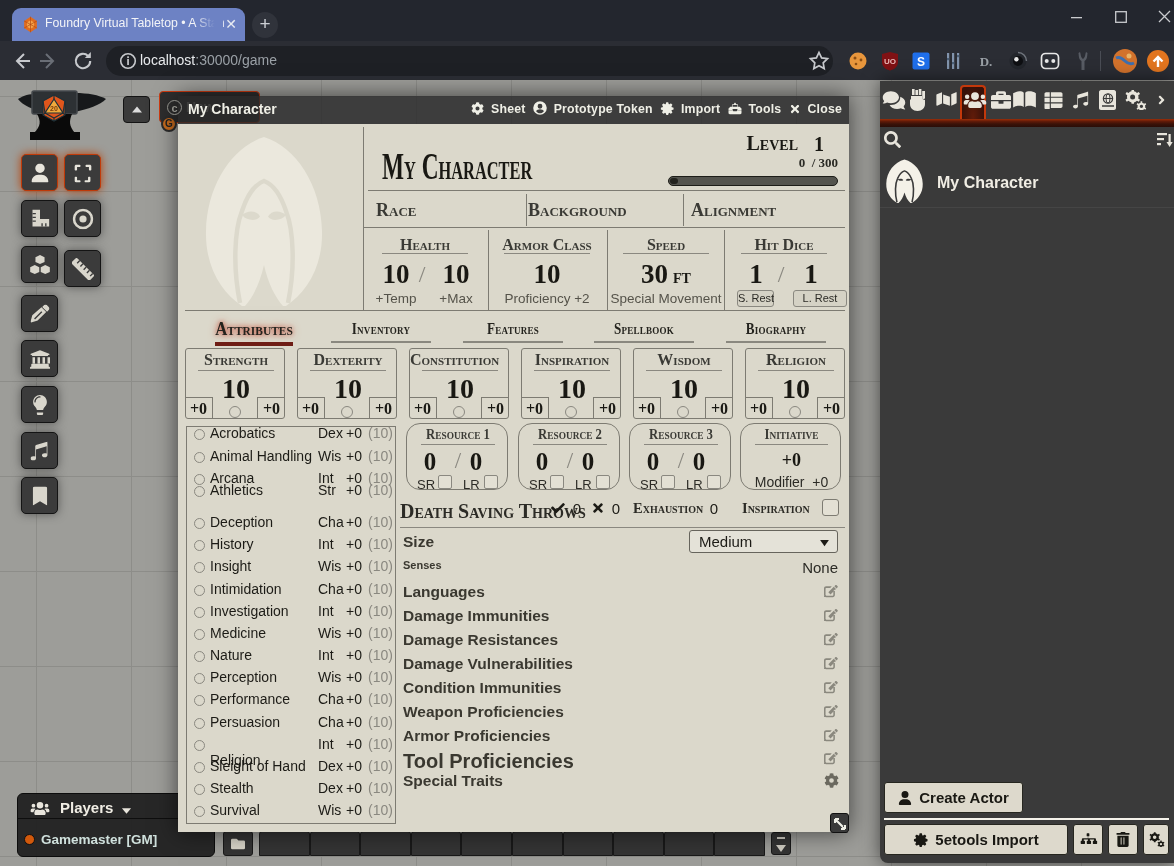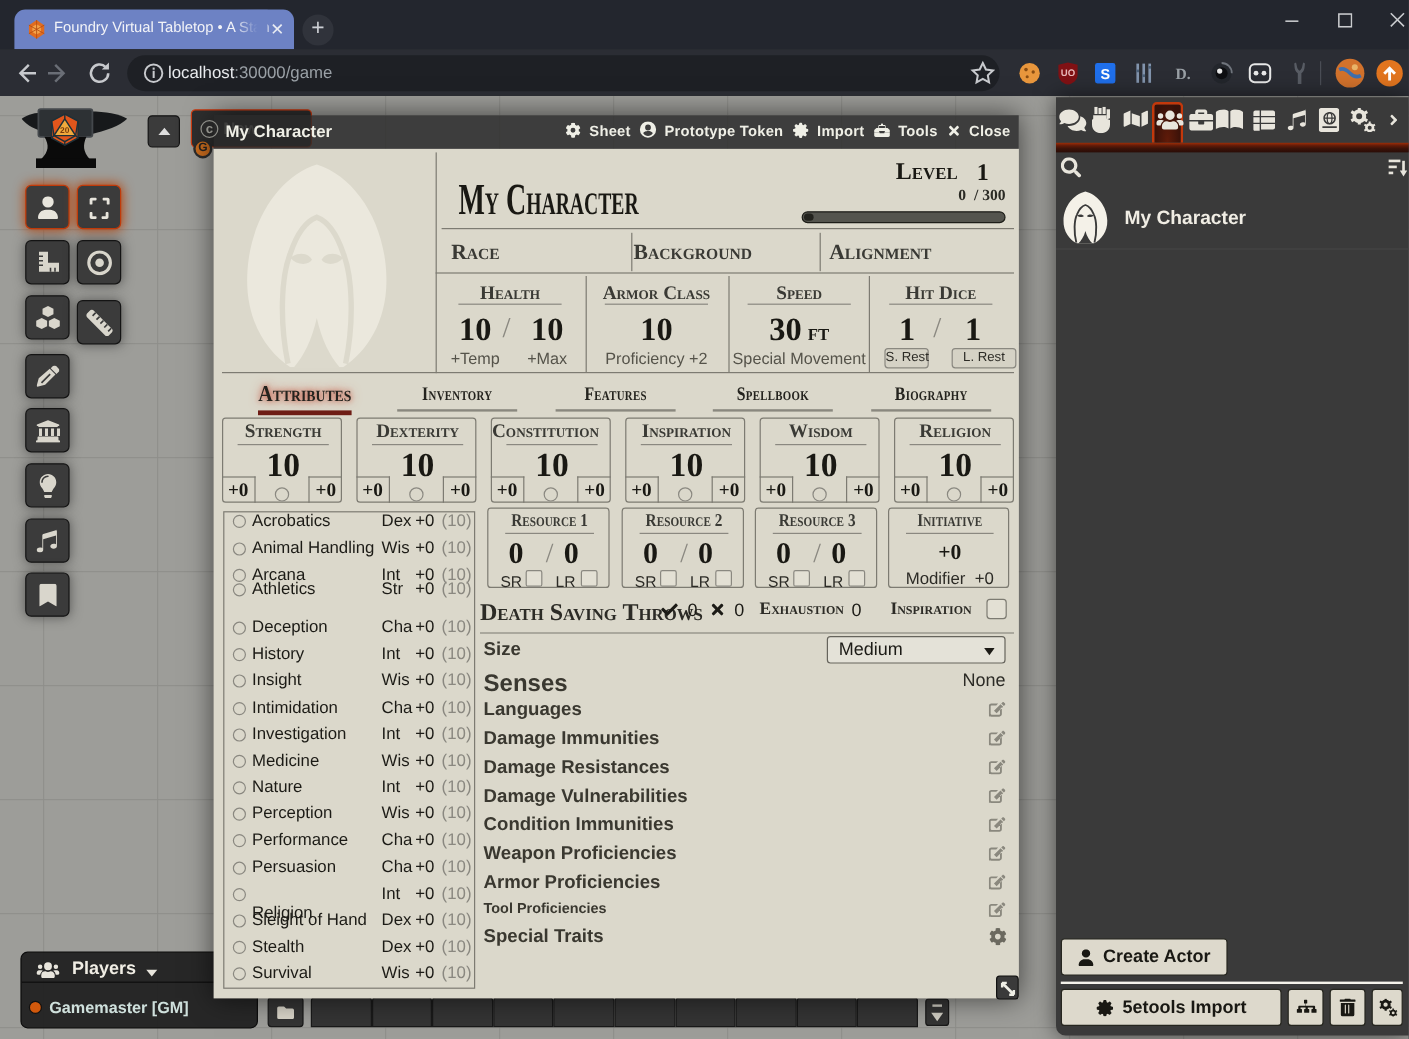--- a/index.html
+++ b/index.html
@@ -50,21 +50,21 @@
 #sidesep{position:absolute;left:4px;top:737px;width:285px;height:2px;background:#f4f2ea}
 
 #players{position:absolute;left:17px;top:793px;width:198px;height:64px;background:rgba(30,30,30,.93);border:1px solid #0c0c0c;border-radius:6px;color:#e8e5dc;overflow:hidden}
 #hotbar{position:absolute;left:223px;top:831px;height:25px}
 .hslot{position:absolute;top:0;width:50.6px;height:25px;background:#343434;border:1px solid #191919;border-radius:3px 3px 0 0}
 .stab{position:absolute}
 .minibtn{position:absolute;height:17px;background:#d5d2c5;border:1px solid #8a8880;border-radius:3px;font-size:11px;color:#2c2b26;text-align:center;line-height:15px;white-space:nowrap}
 .abox{position:absolute;width:100px;height:71px;border:1px solid #7d7b72;border-radius:3px}
 .pm{position:absolute;bottom:-1px;width:28px;height:22px;border:solid #7d7b72;font-family:"Liberation Serif",serif;font-weight:bold;font-size:16px;text-align:center;line-height:21px;color:#191813}
 .skrow{position:absolute;left:8px;width:210px;height:20px;font-size:14px;color:#1c1b16;white-space:nowrap}
-.rbox{position:absolute;height:67px;border:1px solid #7d7b72;border-radius:3px}
+.rbox{position:absolute;height:67px;border:1px solid #7d7b72;border-radius:14px}
 .ckb{position:absolute;width:14px;height:14px;border:1px solid #8a8880;border-radius:2px;background:#e3e0d4}
 
 #sidetabs svg path{}
 </style></head><body>
 
 <div id="tabbar">
   <div id="tab">
     <svg style="position:absolute;left:10px;top:8px" width="17" height="17" viewBox="0 0 24 24">
         <polygon points="12,1 21,7 21,17 12,23 3,17 3,7" fill="#e06c1f"></polygon>
         <polygon points="12,6 17,9 17,15 12,18 7,15 7,9" fill="#f5a44a"></polygon>
@@ -566,21 +566,21 @@
 <svg style="position:absolute;left:413px;top:377px" width="14" height="14" viewBox="0 0 352 512">
         <path fill="#1c1b16" d="M242 256l100-100c12-12 12-32 0-45l-22-22c-13-12-33-12-45 0L175 189 75 89c-12-12-32-12-45 0L8 111c-12 13-12 33 0 45l100 100L8 356c-12 12-12 32 0 45l22 22c13 12 33 12 45 0l100-100 100 100c12 12 32 12 45 0l22-22c12-13 12-33 0-45L242 256z"></path>
       </svg>
 <div style="position:absolute;left:430px;top:376px;width:16px;text-align:center;font-size:15px;color:#1c1b16">0</div>
 <div class="scaps" style="position:absolute;left:455px;top:376px;font-size:14.5px;color:#2c2b26">Exhaustion</div>
 <div style="position:absolute;left:520px;top:376px;width:20px;text-align:right;font-size:15px;color:#1c1b16">0</div>
 <div class="scaps" style="position:absolute;left:564px;top:376px;font-size:14.5px;color:#2c2b26">Inspiration</div>
 <div style="position:absolute;left:644px;top:375px;width:17px;height:17px;border:1px solid #7d7b72;border-radius:3px;background:#e3e0d4"></div>
 <div class="hline" style="left:222px;top:403px;width:445px;background:#8a8880"></div>
 <div style="position:absolute;left:225px;top:408.6px;font-size:15.5px;font-weight:bold;color:#3a3830">Size</div>
-<div style="position:absolute;left:225px;top:434.6px;font-size:20px;font-weight:bold;color:#3a3830">Senses</div>
+<div style="position:absolute;left:225px;top:434.6px;font-size:11px;font-weight:bold;color:#3a3830">Senses</div>
 <div style="position:absolute;left:560px;top:434.6px;width:100px;text-align:right;font-size:15px;color:#2c2b26">None</div>
 <div style="position:absolute;left:225px;top:458.6px;font-size:15.5px;font-weight:bold;color:#3a3830">Languages</div>
 <div style="position:absolute;left:646px;top:459.6px"><svg width="14" height="14" viewBox="0 0 576 512">
           <path fill="#8a887e" d="M402 84l90 90-224 224-90-90zm158-22l-40-40c-15-15-40-15-56 0l-38 38 90 90 44-44c12-12 12-32 0-44zM0 482c-2 15 8 25 23 23l101-25-99-99zM384 256v168c0 13-11 24-24 24H88c-13 0-24-11-24-24V152c0-13 11-24 24-24h168l64-64H88C39 64 0 103 0 152v272c0 49 39 88 88 88h272c49 0 88-39 88-88V192z"></path>
         </svg></div>
 <div style="position:absolute;left:225px;top:482.6px;font-size:15.5px;font-weight:bold;color:#3a3830">Damage Immunities</div>
 <div style="position:absolute;left:646px;top:483.6px"><svg width="14" height="14" viewBox="0 0 576 512">
           <path fill="#8a887e" d="M402 84l90 90-224 224-90-90zm158-22l-40-40c-15-15-40-15-56 0l-38 38 90 90 44-44c12-12 12-32 0-44zM0 482c-2 15 8 25 23 23l101-25-99-99zM384 256v168c0 13-11 24-24 24H88c-13 0-24-11-24-24V152c0-13 11-24 24-24h168l64-64H88C39 64 0 103 0 152v272c0 49 39 88 88 88h272c49 0 88-39 88-88V192z"></path>
         </svg></div>
 <div style="position:absolute;left:225px;top:506.6px;font-size:15.5px;font-weight:bold;color:#3a3830">Damage Resistances</div>
@@ -596,21 +596,21 @@
           <path fill="#8a887e" d="M402 84l90 90-224 224-90-90zm158-22l-40-40c-15-15-40-15-56 0l-38 38 90 90 44-44c12-12 12-32 0-44zM0 482c-2 15 8 25 23 23l101-25-99-99zM384 256v168c0 13-11 24-24 24H88c-13 0-24-11-24-24V152c0-13 11-24 24-24h168l64-64H88C39 64 0 103 0 152v272c0 49 39 88 88 88h272c49 0 88-39 88-88V192z"></path>
         </svg></div>
 <div style="position:absolute;left:225px;top:578.6px;font-size:15.5px;font-weight:bold;color:#3a3830">Weapon Proficiencies</div>
 <div style="position:absolute;left:646px;top:579.6px"><svg width="14" height="14" viewBox="0 0 576 512">
           <path fill="#8a887e" d="M402 84l90 90-224 224-90-90zm158-22l-40-40c-15-15-40-15-56 0l-38 38 90 90 44-44c12-12 12-32 0-44zM0 482c-2 15 8 25 23 23l101-25-99-99zM384 256v168c0 13-11 24-24 24H88c-13 0-24-11-24-24V152c0-13 11-24 24-24h168l64-64H88C39 64 0 103 0 152v272c0 49 39 88 88 88h272c49 0 88-39 88-88V192z"></path>
         </svg></div>
 <div style="position:absolute;left:225px;top:602.6px;font-size:15.5px;font-weight:bold;color:#3a3830">Armor Proficiencies</div>
 <div style="position:absolute;left:646px;top:603.6px"><svg width="14" height="14" viewBox="0 0 576 512">
           <path fill="#8a887e" d="M402 84l90 90-224 224-90-90zm158-22l-40-40c-15-15-40-15-56 0l-38 38 90 90 44-44c12-12 12-32 0-44zM0 482c-2 15 8 25 23 23l101-25-99-99zM384 256v168c0 13-11 24-24 24H88c-13 0-24-11-24-24V152c0-13 11-24 24-24h168l64-64H88C39 64 0 103 0 152v272c0 49 39 88 88 88h272c49 0 88-39 88-88V192z"></path>
         </svg></div>
-<div style="position:absolute;left:225px;top:626.4px;font-size:12px;font-weight:bold;color:#3a3830">Tool Proficiencies</div>
+<div style="position:absolute;left:225px;top:626.4px;font-size:20px;font-weight:bold;color:#3a3830">Tool Proficiencies</div>
 <div style="position:absolute;left:646px;top:627.4px"><svg width="14" height="14" viewBox="0 0 576 512">
           <path fill="#8a887e" d="M402 84l90 90-224 224-90-90zm158-22l-40-40c-15-15-40-15-56 0l-38 38 90 90 44-44c12-12 12-32 0-44zM0 482c-2 15 8 25 23 23l101-25-99-99zM384 256v168c0 13-11 24-24 24H88c-13 0-24-11-24-24V152c0-13 11-24 24-24h168l64-64H88C39 64 0 103 0 152v272c0 49 39 88 88 88h272c49 0 88-39 88-88V192z"></path>
         </svg></div>
 <div style="position:absolute;left:225px;top:647.7px;font-size:15.5px;font-weight:bold;color:#3a3830">Special Traits</div>
 <div style="position:absolute;left:646px;top:648.7px"><svg width="15" height="15" viewBox="0 0 512 512">
           <path fill="#6b695f" d="M488 314l-43-25a192 192 0 0 0 0-66l43-25c5-3 7-8 5-14a248 248 0 0 0-55-94c-4-4-10-5-15-2l-43 25a193 193 0 0 0-57-33V30c0-6-4-11-9-12a251 251 0 0 0-110 0c-5 1-9 6-9 12v50a193 193 0 0 0-57 33l-43-25c-5-3-11-2-15 2a248 248 0 0 0-55 94c-2 6 0 11 5 14l43 25a192 192 0 0 0 0 66l-43 25c-5 3-7 8-5 14a248 248 0 0 0 55 94c4 4 10 5 15 2l43-25a193 193 0 0 0 57 33v50c0 6 4 11 9 12a251 251 0 0 0 110 0c5-1 9-6 9-12v-50a193 193 0 0 0 57-33l43 25c5 3 11 2 15-2a248 248 0 0 0 55-94c2-6 0-11-5-14zM256 336a80 80 0 1 1 0-160 80 80 0 0 1 0 160z"></path>
         </svg></div>
 <div style="position:absolute;left:511px;top:406px;width:149px;height:23px;border:1px solid #66645c;border-radius:3px;background:rgba(255,255,255,.25)">
         <div style="position:absolute;left:9px;top:2px;font-size:15px;color:#1c1b16">Medium</div>
         <svg style="position:absolute;right:8px;top:9px" width="9" height="7" viewBox="0 0 10 8">

